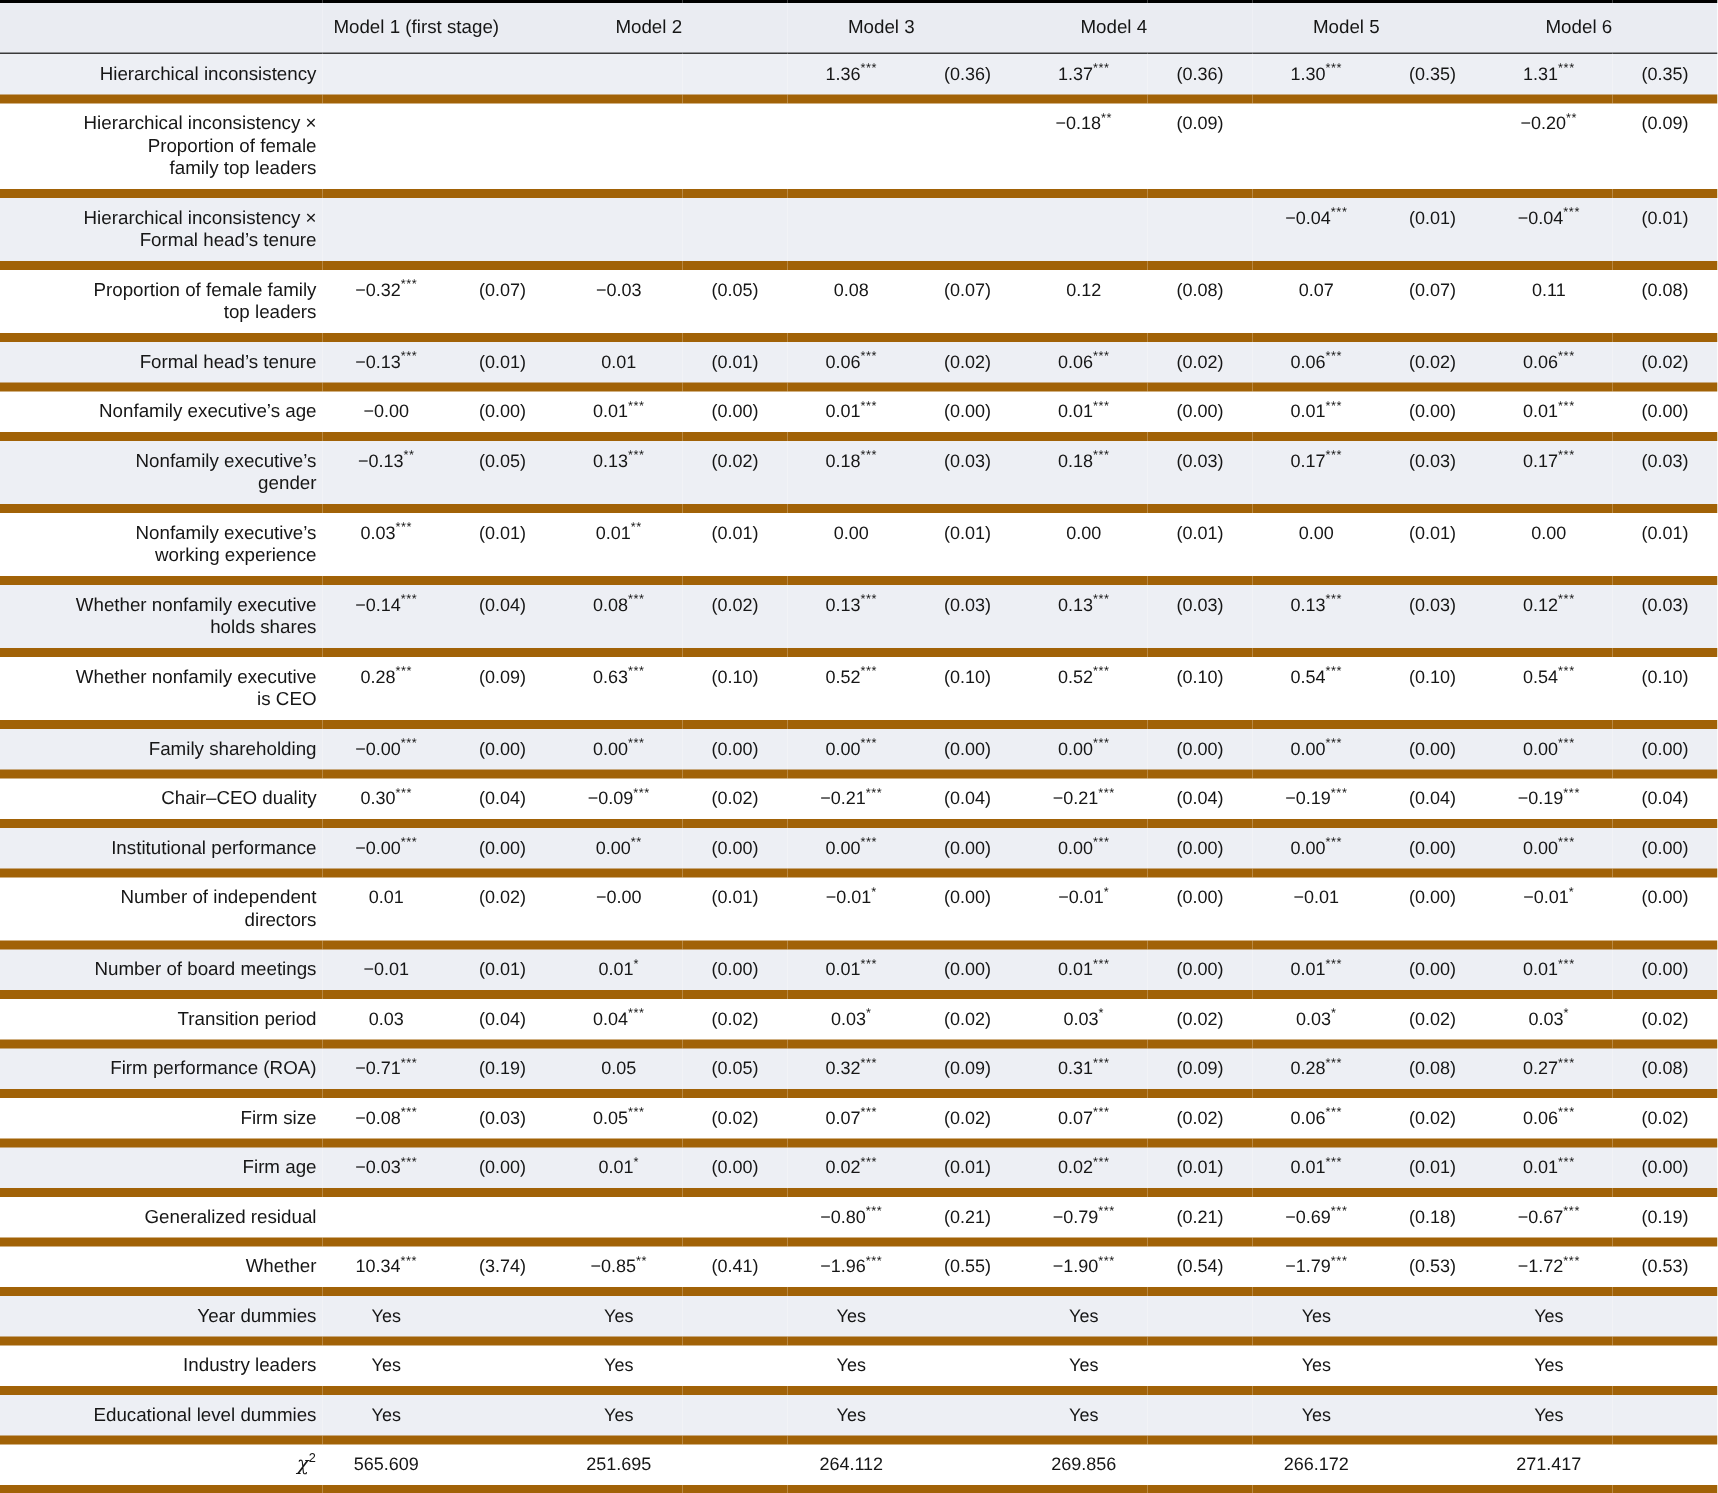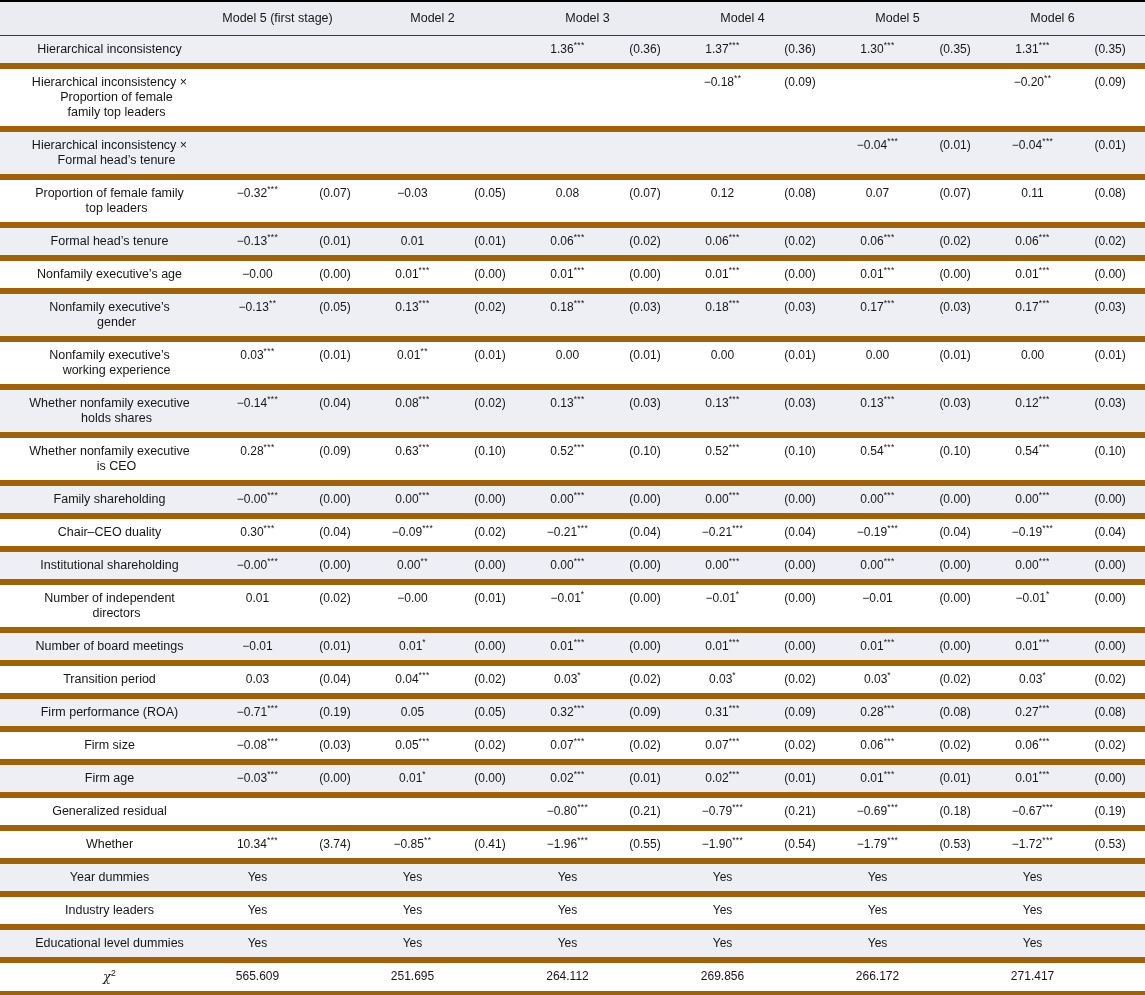--- a/index.html
+++ b/index.html
@@ -36,21 +36,21 @@
   th.corner { }
 
   tbody tr.stripe { background: #edeff4; }
   tbody tr.plain  { background: #ffffff; }
   tbody tr { border-top: 6px solid #a16207; }
   tbody tr:first-child { border-top: none; }
 
   tbody th.row-label {
     font-weight: normal;
     font-size: 12.5px;
-    text-align: center;
+    text-align: right;
     padding: 6px 4px 6px 22px;
     text-indent: -14px;
     white-space: pre-line;
     line-height: 15px;
     vertical-align: top;
   }
   tbody td {
     font-size: 12px;
     text-align: center;
     padding: 6px 2px;
@@ -90,21 +90,21 @@
         <col class="c-se">
       <col class="c-coef">
         <col class="c-se">
       <col class="c-coef">
         <col class="c-se">
     </colgroup>
     <thead>
       <tr id="head-row">
         <th class="corner"></th>
 
-      <th colspan="2" class="model-head">Model 5 (first stage)</th>
+      <th colspan="2" class="model-head">Model 1 (first stage)</th>
           <th colspan="2" class="model-head">Model 2</th>
           <th colspan="2" class="model-head">Model 3</th>
           <th colspan="2" class="model-head">Model 4</th>
           <th colspan="2" class="model-head">Model 5</th>
           <th colspan="2" class="model-head">Model 6</th>
         </tr>
     </thead>
     <tbody id="table-body">
 
     <tr class="stripe">
@@ -289,21 +289,21 @@
           <td class="coef">−0.21<sup>***</sup></td>
           <td class="se">(0.04)</td>
           <td class="coef">−0.21<sup>***</sup></td>
           <td class="se">(0.04)</td>
           <td class="coef">−0.19<sup>***</sup></td>
           <td class="se">(0.04)</td>
           <td class="coef">−0.19<sup>***</sup></td>
           <td class="se">(0.04)</td>
         </tr>
         <tr class="stripe">
-          <th class="row-label">Institutional shareholding</th>
+          <th class="row-label">Institutional performance</th>
           <td class="coef">−0.00<sup>***</sup></td>
           <td class="se">(0.00)</td>
           <td class="coef">0.00<sup>**</sup></td>
           <td class="se">(0.00)</td>
           <td class="coef">0.00<sup>***</sup></td>
           <td class="se">(0.00)</td>
           <td class="coef">0.00<sup>***</sup></td>
           <td class="se">(0.00)</td>
           <td class="coef">0.00<sup>***</sup></td>
           <td class="se">(0.00)</td>

